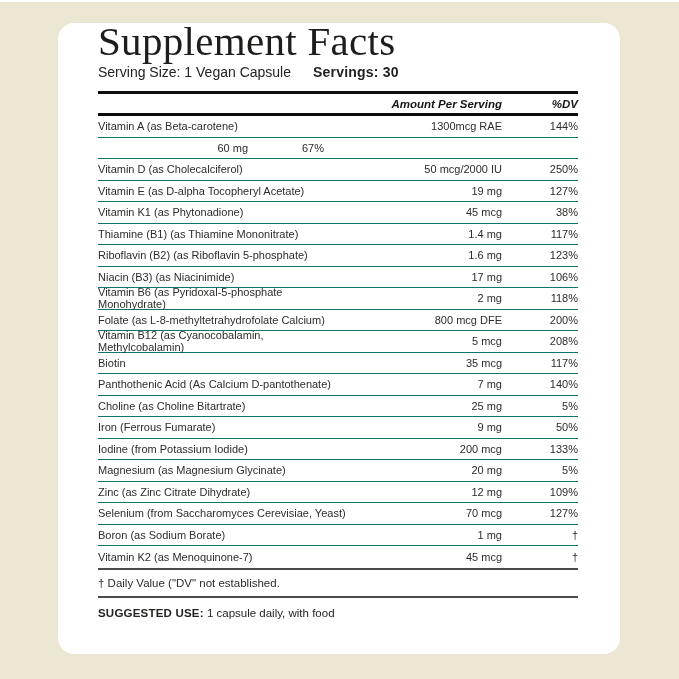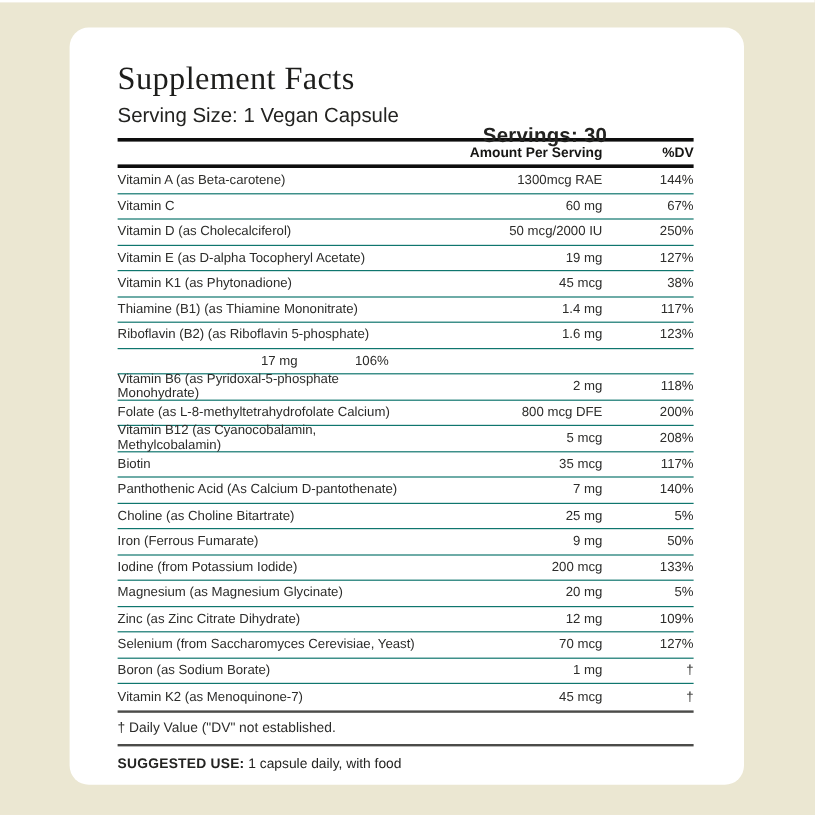--- a/index.html
+++ b/index.html
@@ -16,51 +16,50 @@
   }
   .card {
     position: absolute;
     left: 58px; top: 23px;
     width: 562px; height: 631px;
     background: #ffffff;
     border-radius: 16px;
     padding: 0 42px 0 40px;
   }
   .title {
-    padding-top: 24px;
     font-family: "Liberation Serif", serif;
     font-weight: 400;
-    font-size: 27px;
+    font-size: 41px;
     line-height: 36px;
     letter-spacing: 0.3px;
     color: #1d1d1b;
   }
   .serving-line {
     margin-top: 6px;
     height: 15px;
-    font-size: 17px;
+    font-size: 14px;
     color: #232321;
     display: flex;
-    align-items: center;
-    gap: 48px;
+    align-items: flex-end;
   }
   .serving-size { font-weight: 400; }
   .servings { font-weight: 700; margin-left: 22px; letter-spacing: 0.2px; margin-top: 32px; }
   .bar {
     height: 3px;
     background: #0d0d0d;
   }
   .bar-top { margin-top: 11px; }
   .head-row {
     display: flex;
     align-items: center;
     height: 19px;
     font-size: 11.5px;
     font-weight: 700;
     color: #151513;
+    font-style: italic;
   }
   .col-name { flex: 1; min-width: 0; }
   .col-amt { width: 150px; text-align: right; white-space: nowrap; }
   .col-dv { width: 76px; text-align: right; white-space: nowrap; }
   .rows .row {
     display: flex;
     align-items: center;
     height: 21.5px;
     font-size: 11px;
     color: #2c2c2a;
@@ -109,21 +108,20 @@
 
   <div class="bar"></div>
 
   <div class="rows">
     <div class="row">
         <span class="col-name">Vitamin A (as Beta-carotene)</span>
         <span class="col-amt">1300mcg RAE</span>
         <span class="col-dv">144%</span>
       </div>
     <div class="row">
-        <span class="col-name">Vitamin C</span>
         <span class="col-amt">60 mg</span>
         <span class="col-dv">67%</span>
       </div>
     <div class="row">
         <span class="col-name">Vitamin D (as Cholecalciferol)</span>
         <span class="col-amt">50 mcg/2000 IU</span>
         <span class="col-dv">250%</span>
       </div>
     <div class="row">
         <span class="col-name">Vitamin E (as D-alpha Tocopheryl Acetate)</span>
@@ -139,20 +137,21 @@
         <span class="col-name">Thiamine (B1) (as Thiamine Mononitrate)</span>
         <span class="col-amt">1.4 mg</span>
         <span class="col-dv">117%</span>
       </div>
     <div class="row">
         <span class="col-name">Riboflavin (B2) (as Riboflavin 5-phosphate)</span>
         <span class="col-amt">1.6 mg</span>
         <span class="col-dv">123%</span>
       </div>
     <div class="row">
+        <span class="col-name">Niacin (B3) (as Niacinimide)</span>
         <span class="col-amt">17 mg</span>
         <span class="col-dv">106%</span>
       </div>
     <div class="row">
         <span class="col-name">Vitamin B6 (as Pyridoxal-5-phosphate Monohydrate)</span>
         <span class="col-amt">2 mg</span>
         <span class="col-dv">118%</span>
       </div>
     <div class="row">
         <span class="col-name">Folate (as L-8-methyltetrahydrofolate Calcium)</span>

